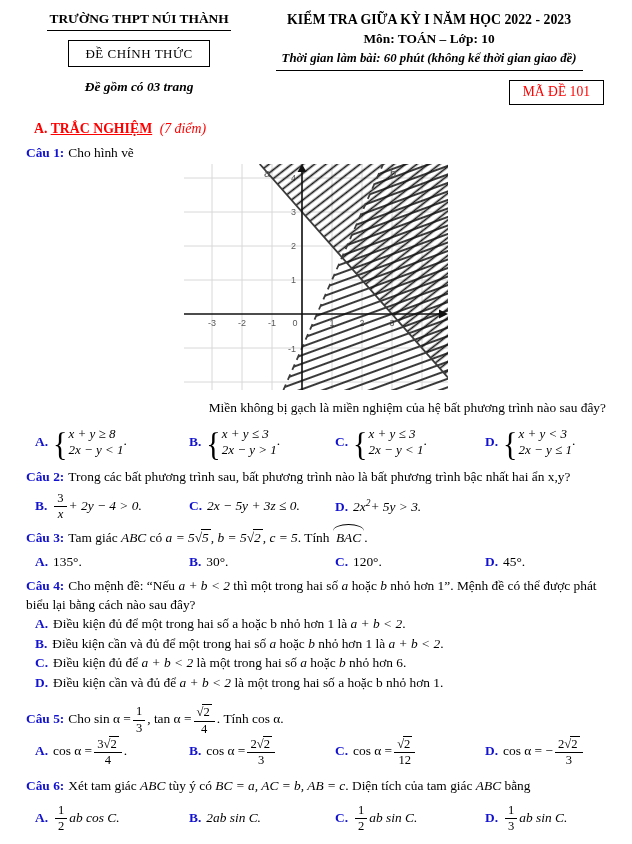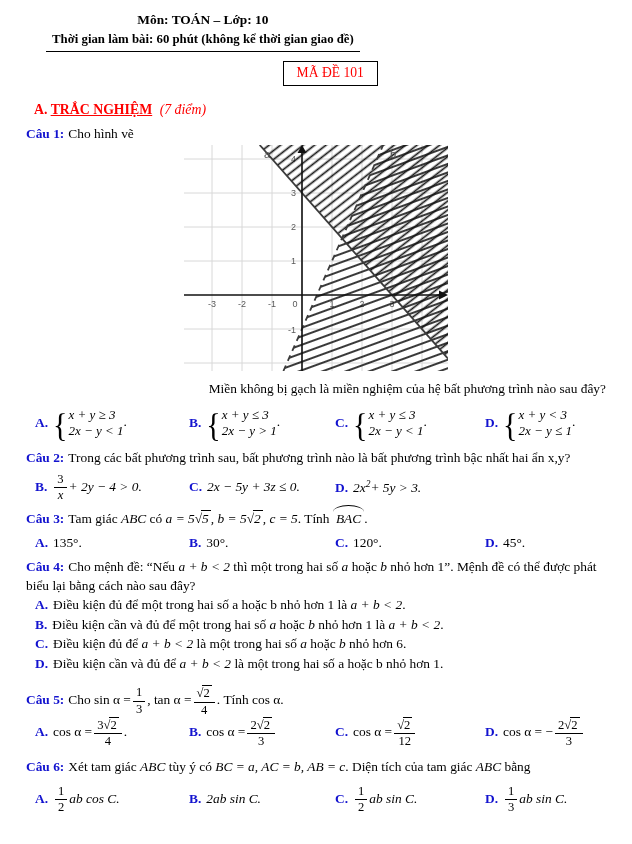--- a/index.html
+++ b/index.html
@@ -17,21 +17,21 @@
 
   
   .header{display:flex;}
   .h-left{width:39%;text-align:center;}
   .h-right{width:61%;text-align:center;}
   .school{font-weight:bold;display:inline-block;border-bottom:1.2px solid #000;padding:0 2px 1px 2px;}
   .official-box{display:inline-block;border:1.2px solid #000;padding:4px 16px;margin-top:9px;font-size:13px;letter-spacing:.5px;}
   .pages-note{font-weight:bold;font-style:italic;margin-top:11px;}
   .title{font-weight:bold;font-size:13.8px;}
   .subject{font-weight:bold;margin-top:1px;}
-  .duration{font-weight:bold;font-size:12.8px;margin-top:1px;display:inline-block;border-bottom:1.4px solid #000;padding:0 6px 3px 6px;}
+  .duration{font-weight:bold;font-style:italic;font-size:12.8px;margin-top:1px;display:inline-block;border-bottom:1.4px solid #000;padding:0 6px 3px 6px;}
   .code-row{text-align:right;margin-top:9px;padding-right:2px;}
   .code-box{display:inline-block;border:1.6px solid #000;padding:2px 13px;color:var(--red);font-weight:normal;font-size:13.6px;}
 
   
   .section-heading{margin:14px 0 2px 8px;color:var(--red);font-weight:bold;font-size:13.8px;}
   .section-heading .sec-title{text-decoration:underline;}
   .section-heading .sec-pts{font-weight:normal;font-style:italic;margin-left:4px;}
   .q{margin-top:6px;}
   .q-label{color:var(--blue);font-weight:bold;margin-right:4px;}
   .okey{color:var(--blue);font-weight:bold;margin-right:5px;}
@@ -57,21 +57,27 @@
   .fig-wrap{text-align:center;margin:2px 0 3px 0;}
   .figure-svg{display:inline-block;}
   .q1-question{margin-top:2px;padding-left:20px;text-align:right;}
 </style>
 </head>
 <body>
 
 <div class="page">
 
   <div class="header">
+    <div class="h-left">
+      <span class="school">TRƯỜNG THPT NÚI THÀNH</span>
+      <div><span class="official-box">ĐỀ CHÍNH THỨC</span></div>
+      <div class="pages-note">Đề gồm có 03 trang</div>
+    </div>
     <div class="h-right">
+      <div class="title">KIỂM TRA GIỮA KỲ I NĂM HỌC 2022 - 2023</div>
       <div class="subject">Môn: TOÁN – Lớp: 10</div>
       <div><span class="duration">Thời gian làm bài: 60 phút (không kể thời gian giao đề)</span></div>
       <div class="code-row"><span class="code-box">MÃ ĐỀ 101</span></div>
     </div>
   </div>
 
   <div class="section-heading">
     <span class="sec-label">A.</span>
     <span class="sec-title">TRẮC NGHIỆM</span>
     <span class="sec-pts">(7 điểm)</span>
@@ -141,21 +147,21 @@
       </svg>
     </div>
 
     <div class="q1-question">Miền không bị gạch là miền nghiệm của hệ bất phương trình nào sau đây?</div>
 
     <div class="opts tall">
       <span class="opt">
         <span class="okey">A.</span><span class="sys">
             <span class="brace">{</span>
             <span class="sysrows">
-              <span>x + y ≥ 3</span>
+              <span>x + y ≥ 8</span>
               <span>2x − y &lt; 1</span>
             </span>
           </span><span>.</span>
       </span>
       <span class="opt">
         <span class="okey">B.</span><span class="sys">
             <span class="brace">{</span>
             <span class="sysrows">
               <span>x + y ≤ 3</span>
               <span>2x − y &gt; 1</span>

